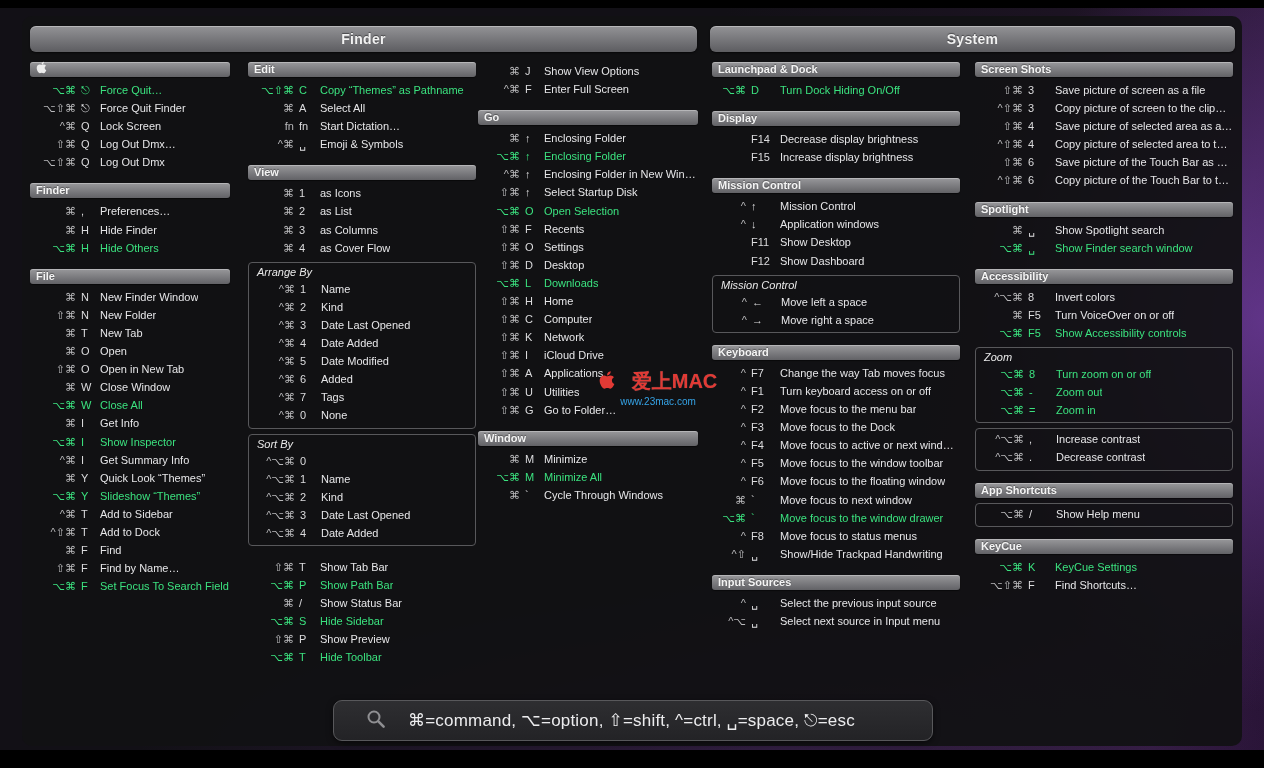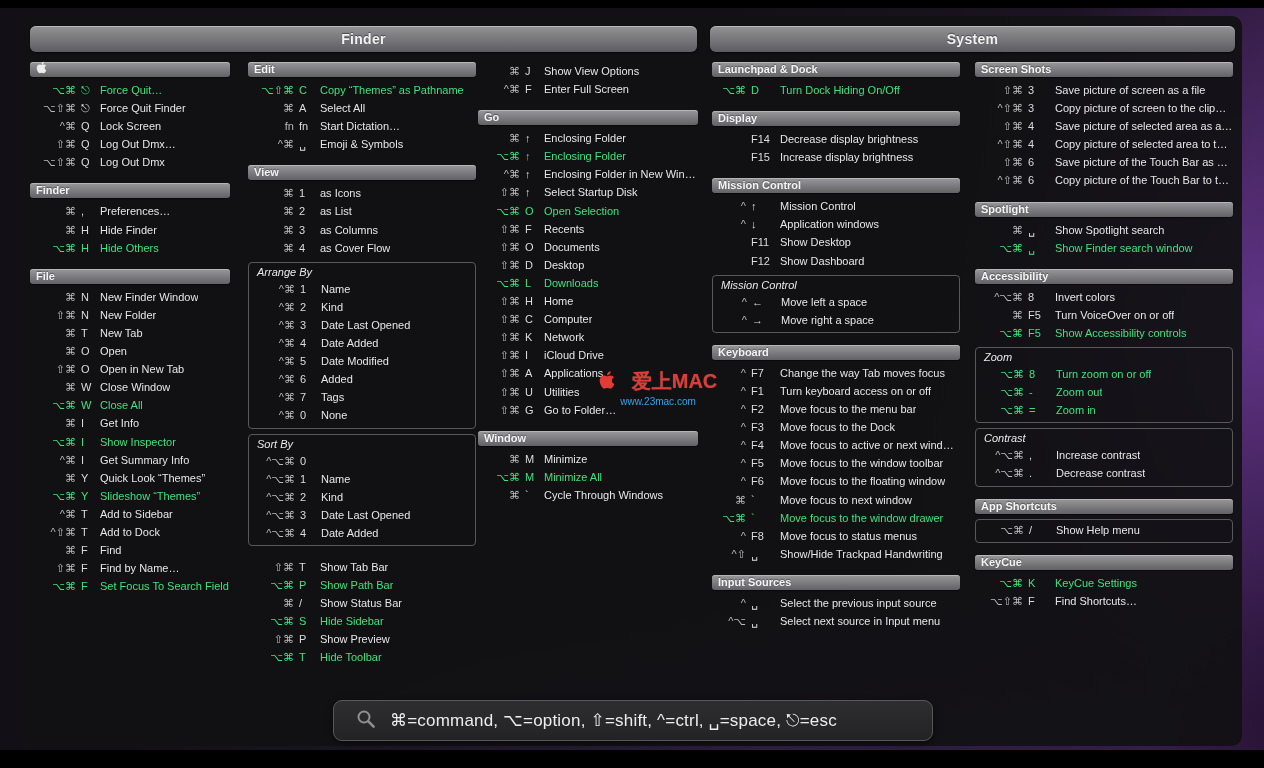--- a/index.html
+++ b/index.html
@@ -57,21 +57,21 @@
   .col[data-col="4"] .mods { width:48px; } .col[data-col="4"] .key { width:22px; }
 
   .watermark { position:absolute; left:588px; top:368px; width:140px; text-align:center; pointer-events:none; }
   .wm-line { display:flex; align-items:center; justify-content:center; gap:17px; }
   .wm-title { font-size:20px; font-weight:bold; color:#e23a35; text-shadow:0 0 1px rgba(255,255,255,.25); }
   .wm-url { font-size:10px; color:#35a3e6; margin-top:1px; }
 
   .legend-bar { position:absolute; left:333px; top:700px; width:600px; height:41px;
     border-radius:9px; background:linear-gradient(#2e2e31,#232326);
     border:1px solid #58585b; box-shadow:0 2px 6px rgba(0,0,0,.55);
-    display:flex; align-items:center; padding-left:22px; gap:14px; }
+    display:flex; align-items:center; padding-left:32px; gap:22px; }
   .legend-text { color:#ececee; font-size:17px; letter-spacing:.2px; }
 </style>
 </head>
 <body>
 
 <div class="photo"></div>
 <div class="letterbox-top"></div>
 <div class="letterbox-bottom"></div>
 
 <div class="overlay">
@@ -407,21 +407,21 @@
           <span class="label">Open Selection</span>
         </div>
         <div class="row">
           <span class="mods">⇧⌘</span>
           <span class="key">F</span>
           <span class="label">Recents</span>
         </div>
         <div class="row">
           <span class="mods">⇧⌘</span>
           <span class="key">O</span>
-          <span class="label">Documents</span>
+          <span class="label">Settings</span>
         </div>
         <div class="row">
           <span class="mods">⇧⌘</span>
           <span class="key">D</span>
           <span class="label">Desktop</span>
         </div>
         <div class="row green">
           <span class="mods">⌥⌘</span>
           <span class="key">L</span>
           <span class="label">Downloads</span>
@@ -688,21 +688,20 @@
           <span class="key">-</span>
           <span class="label">Zoom out</span>
         </div>
         <div class="row green">
           <span class="mods">⌥⌘</span>
           <span class="key">=</span>
           <span class="label">Zoom in</span>
         </div>
       </div>
       <div class="group boxed">
-        <div class="box-title">Contrast</div>
         <div class="row">
           <span class="mods">^⌥⌘</span>
           <span class="key">,</span>
           <span class="label">Increase contrast</span>
         </div>
         <div class="row">
           <span class="mods">^⌥⌘</span>
           <span class="key">.</span>
           <span class="label">Decrease contrast</span>
         </div>

